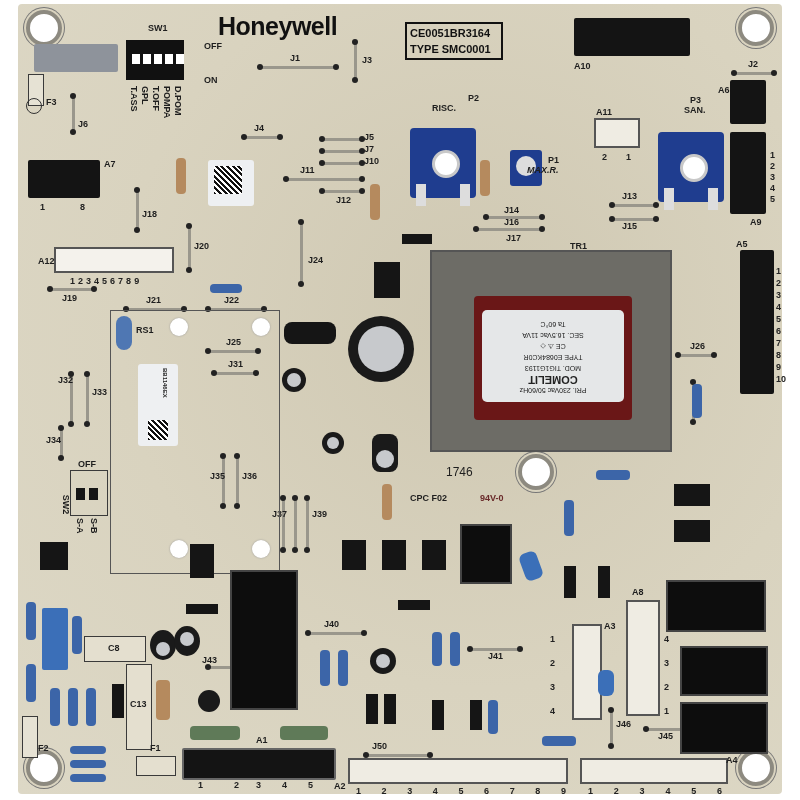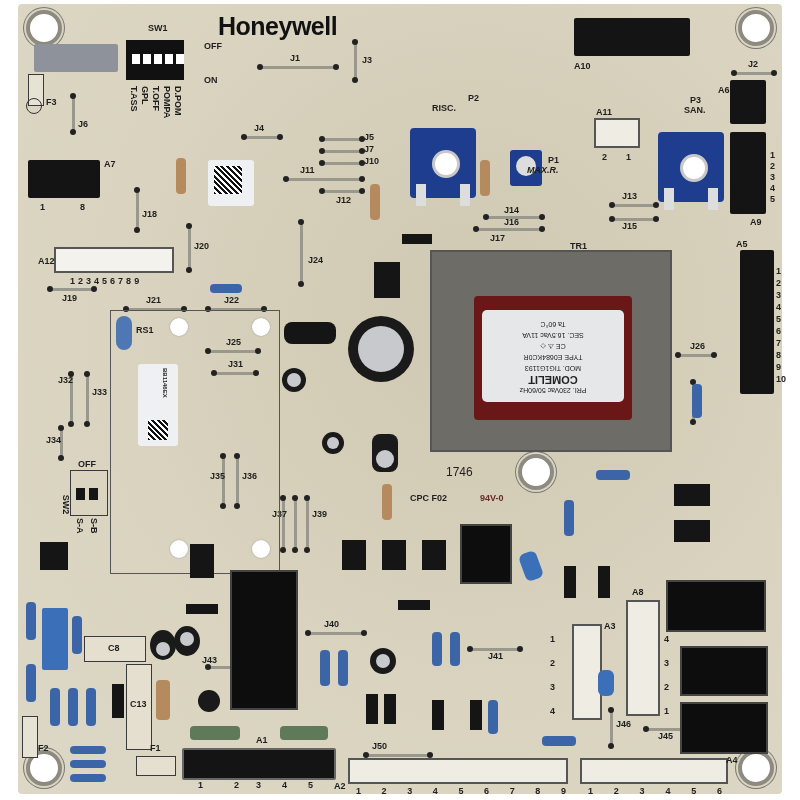--- a/index.html
+++ b/index.html
@@ -49,20 +49,24 @@
 
 <div class="board">
 
   <div class="hole" style="left:8px;top:6px;"></div>
   <div class="hole" style="left:720px;top:6px;"></div>
   <div class="hole" style="left:500px;top:450px;"></div>
   <div class="hole" style="left:8px;top:746px;"></div>
   <div class="hole" style="left:720px;top:746px;"></div>
 
   <div class="brand" style="left:200px;top:8px;">Honeywell</div>
+  <div class="certbox" style="left:387px;top:18px;">
+    <div>CE0051BR3164</div>
+    <div>TYPE SMC0001</div>
+  </div>
 
   <div class="abs" style="left:16px;top:40px;width:84px;height:28px;background:#8e939b;border-radius:2px;"></div>
 
   <div class="silk" style="left:130px;top:20px;">SW1</div>
   <div class="silk" style="left:186px;top:38px;">OFF</div>
   <div class="silk" style="left:186px;top:72px;">ON</div>
   <div class="dip" style="left:108px;top:36px;">
     <div class="sw" style="left:6px;"></div>
     <div class="sw" style="left:17px;"></div>
     <div class="sw" style="left:28px;"></div>
@@ -168,21 +172,21 @@
   <div class="vjumper" style="left:282px;top:218px;height:62px;"></div>
   <div class="silk" style="left:290px;top:252px;">J24</div>
   <div class="jumper" style="left:594px;top:200px;width:44px;"></div>
   <div class="silk" style="left:604px;top:188px;">J13</div>
   <div class="jumper" style="left:594px;top:214px;width:44px;"></div>
   <div class="silk" style="left:604px;top:218px;">J15</div>
   <div class="jumper" style="left:468px;top:212px;width:56px;"></div>
   <div class="silk" style="left:486px;top:202px;">J14</div>
   <div class="jumper" style="left:458px;top:224px;width:66px;"></div>
   <div class="silk" style="left:486px;top:214px;">J16</div>
-  <div class="silk" style="left:472px;top:230px;">J17</div>
+  <div class="silk" style="left:488px;top:230px;">J17</div>
   <div class="jumper" style="left:32px;top:284px;width:44px;"></div>
   <div class="silk" style="left:44px;top:290px;">J19</div>
   <div class="jumper" style="left:108px;top:304px;width:58px;"></div>
   <div class="silk" style="left:128px;top:292px;">J21</div>
   <div class="jumper" style="left:190px;top:304px;width:56px;"></div>
   <div class="silk" style="left:206px;top:292px;">J22</div>
   <div class="jumper" style="left:190px;top:346px;width:50px;"></div>
   <div class="silk" style="left:208px;top:334px;">J25</div>
   <div class="jumper" style="left:196px;top:368px;width:42px;"></div>
   <div class="silk" style="left:210px;top:356px;">J31</div>

